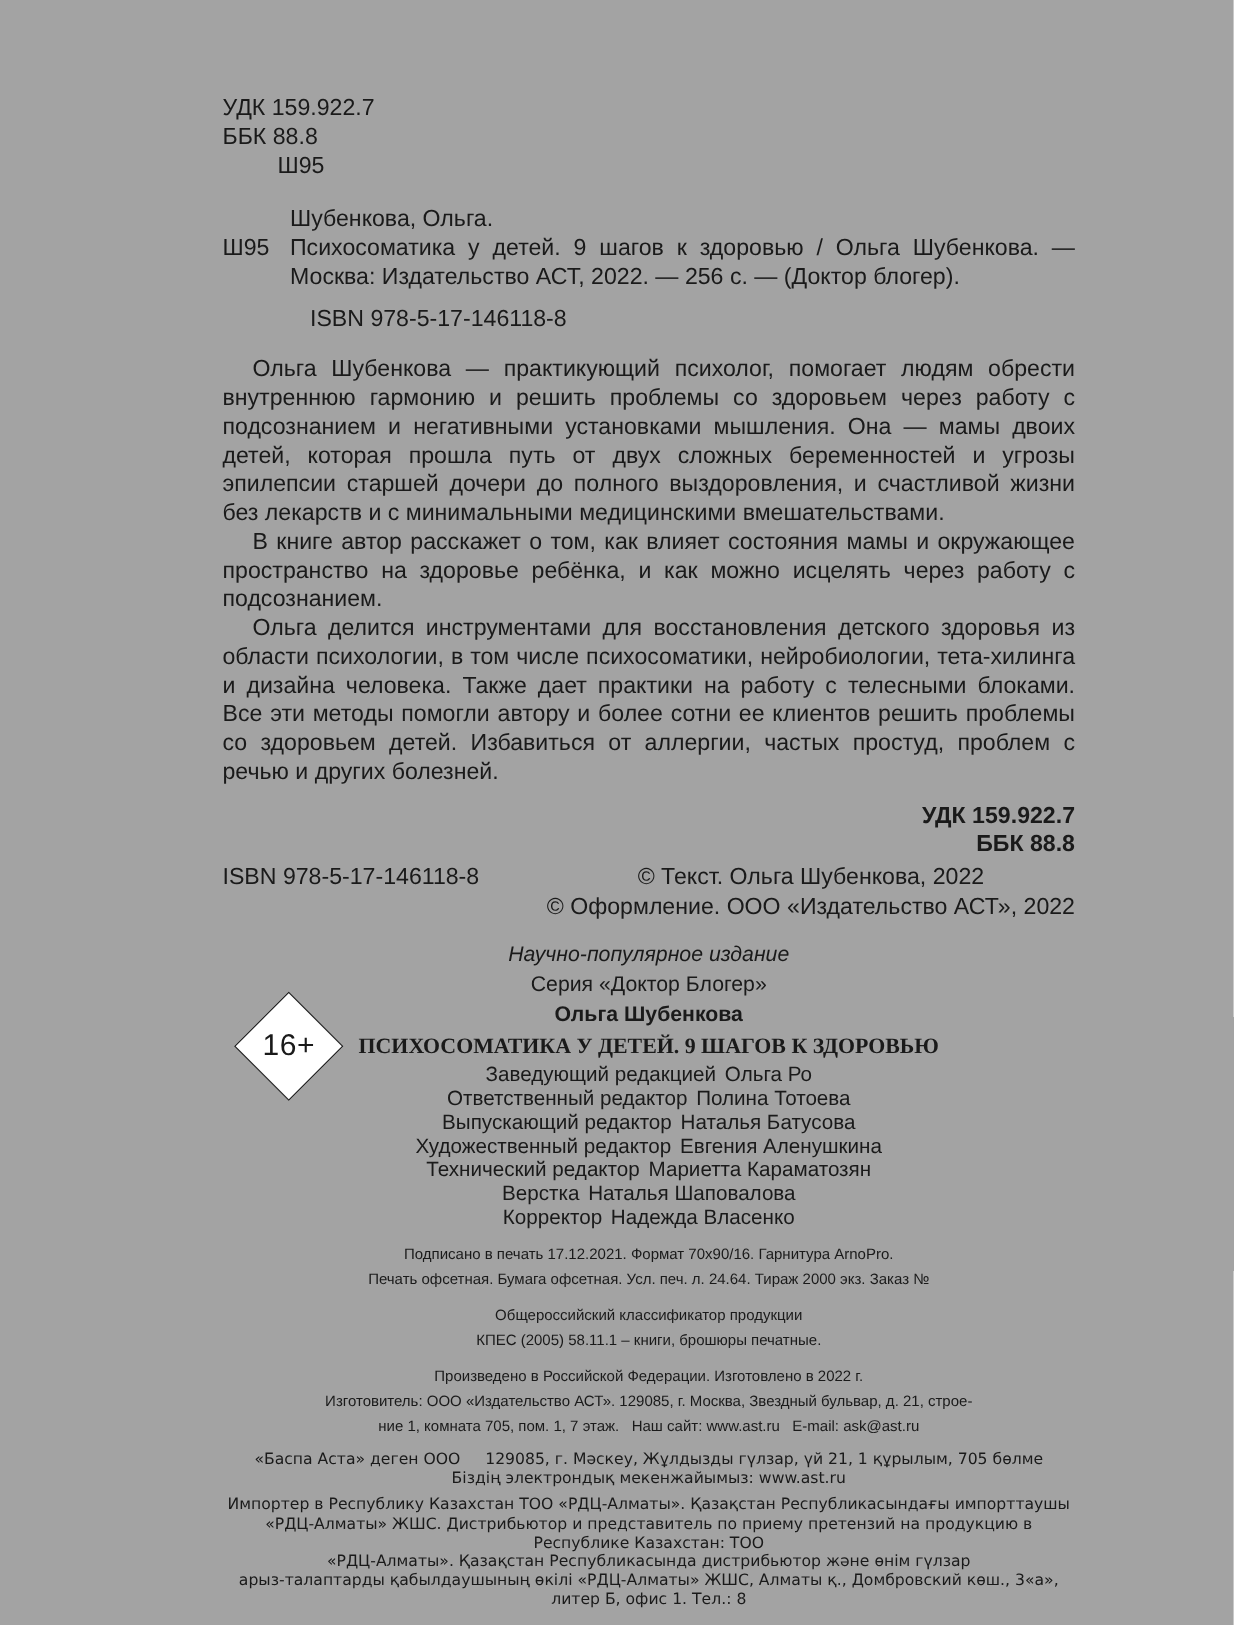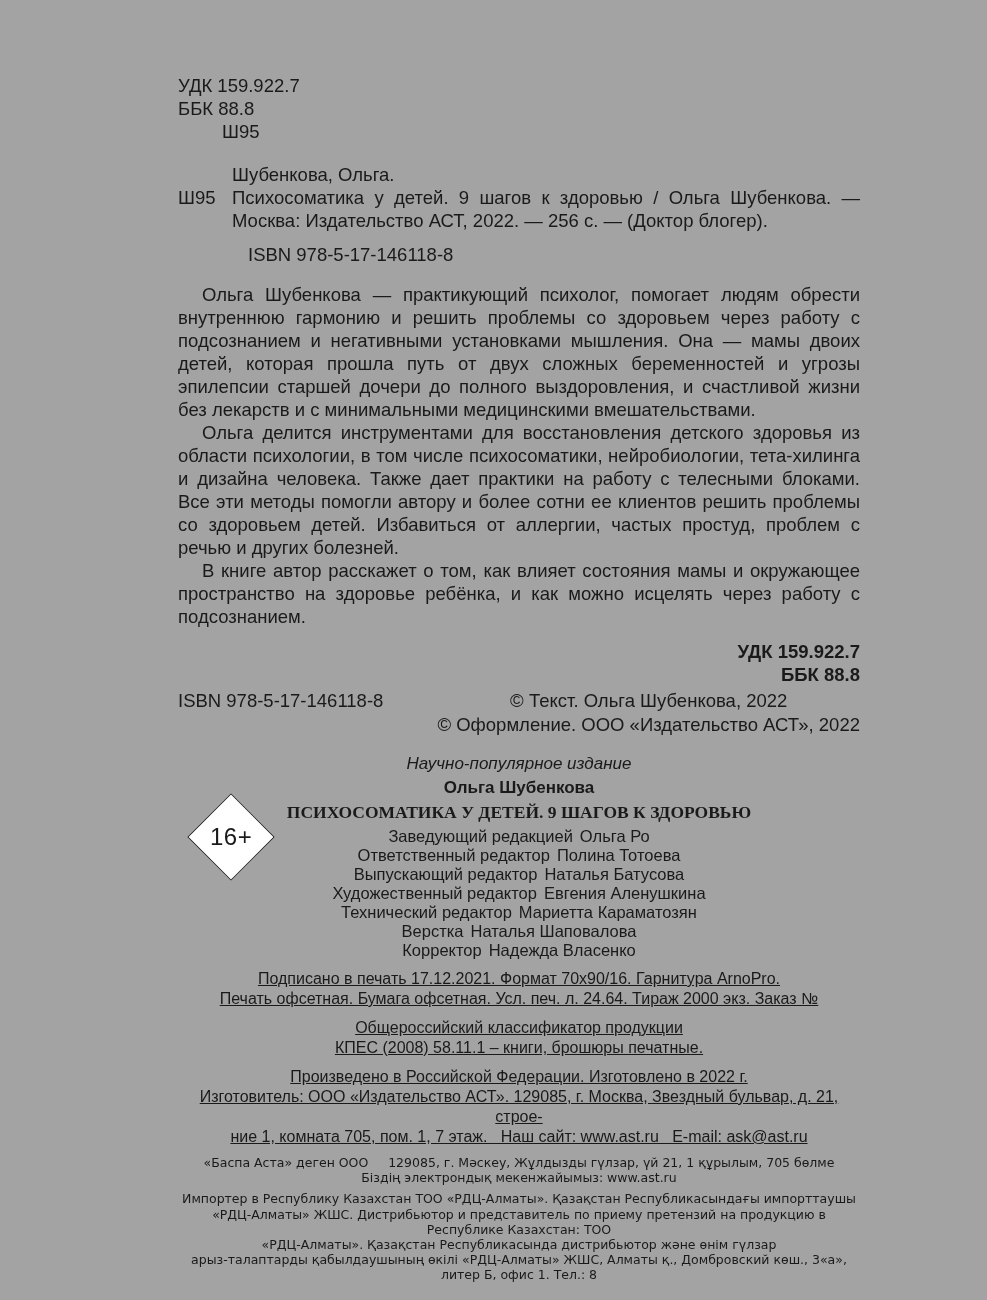--- a/index.html
+++ b/index.html
@@ -121,23 +121,22 @@
     text-align: center;
     font-size: 16.5px;
     line-height: 19px;
   }
   .credit-name { margin-left: 7px; }
 
   
   .imprint-block {
     margin-top: 9px;
     text-align: center;
-    font-size: 16px;
+    font-size: 12px;
     line-height: 20px;
-    text-decoration: underline;
   }
 
   
   .smallprint {
     margin-top: 8px;
     text-align: center;
     font-size: 12.5px;
     line-height: 15.2px;
     font-family: "DejaVu Sans", "Liberation Sans", sans-serif;
   }
@@ -159,42 +158,43 @@
       <div class="bib-code">Ш95</div>
       <div class="bib-main">
         <div class="bib-author">Шубенкова, Ольга.</div>
         <div class="bib-entry">Психосоматика у детей. 9 шагов к здоровью / Ольга Шубенкова. — Москва: Издательство АСТ, 2022. — 256 с. — (Доктор блогер).</div>
       </div>
       <div class="bib-isbn">ISBN 978-5-17-146118-8</div>
     </div>
 
     <div class="annotation">
       <p>Ольга Шубенкова — практикующий психолог, помогает людям обрести внутреннюю гармонию и решить проблемы со здоровьем через работу с подсознанием и негативными установками мышления. Она — мамы двоих детей, которая прошла путь от двух сложных беременностей и угрозы эпилепсии старшей дочери до полного выздоровления, и счастливой жизни без лекарств и с минимальными медицинскими вмешательствами.</p>
+      <p>В книге автор расскажет о том, как влияет состояния мамы и окружающее пространство на здоровье ребёнка, и как можно исцелять через работу с подсознанием.</p>
       <p>Ольга делится инструментами для восстановления детского здоровья из области психологии, в том числе психосоматики, нейробиологии, тета-хилинга и дизайна человека. Также дает практики на работу с телесными блоками. Все эти методы помогли автору и более сотни ее клиентов решить проблемы со здоровьем детей. Избавиться от аллергии, частых простуд, проблем с речью и других болезней.</p>
-      <p>В книге автор расскажет о том, как влияет состояния мамы и окружающее пространство на здоровье ребёнка, и как можно исцелять через работу с подсознанием.</p>
     </div>
 
     <div class="codes-right">
       <div>УДК 159.922.7</div>
       <div>ББК 88.8</div>
     </div>
 
     <div class="isbn-row">
       <div>ISBN 978-5-17-146118-8</div>
       <div class="copy-right">
         <div>© Текст. Ольга Шубенкова, 2022</div>
         <div>© Оформление. ООО «Издательство АСТ», 2022</div>
       </div>
     </div>
 
     <div class="edition">
       <div class="age-badge">
         <span class="age-badge-text">16+</span>
       </div>
       <div class="ed-kind">Научно-популярное издание</div>
+      <div class="ed-series">Серия «Доктор Блогер»</div>
       <div class="ed-author">Ольга Шубенкова</div>
       <div class="ed-title">ПСИХОСОМАТИКА У ДЕТЕЙ. 9 ШАГОВ К ЗДОРОВЬЮ</div>
     </div>
 
     <div class="credits">
       <div class="credit-line">
         <span class="credit-role">Заведующий редакцией</span><span class="credit-name">Ольга Ро</span>
       </div>
       <div class="credit-line">
         <span class="credit-role">Ответственный редактор</span><span class="credit-name">Полина Тотоева</span>
@@ -216,21 +216,21 @@
       </div>
     </div>
 
     <div class="imprint-block">
       <div>Подписано в печать 17.12.2021. Формат 70x90/16. Гарнитура ArnoPro.</div>
       <div>Печать офсетная. Бумага офсетная. Усл. печ. л. 24.64. Тираж 2000 экз. Заказ №</div>
     </div>
 
     <div class="imprint-block">
       <div>Общероссийский классификатор продукции</div>
-      <div>КПЕС (2008) 58.11.1 – книги, брошюры печатные.</div>
+      <div>КПЕС (2005) 58.11.1 – книги, брошюры печатные.</div>
     </div>
 
     <div class="imprint-block">
       <div>Произведено в Российской Федерации. Изготовлено в 2022 г.</div>
       <div>Изготовитель: ООО «Издательство АСТ». 129085, г. Москва, Звездный бульвар, д. 21, строе-</div>
       <div>ние 1, комната 705, пом. 1, 7 этаж.&nbsp;&nbsp; Наш сайт: www.ast.ru&nbsp;&nbsp; E-mail: ask@ast.ru</div>
     </div>
 
     <div class="smallprint">
       <div class="sp-group">

